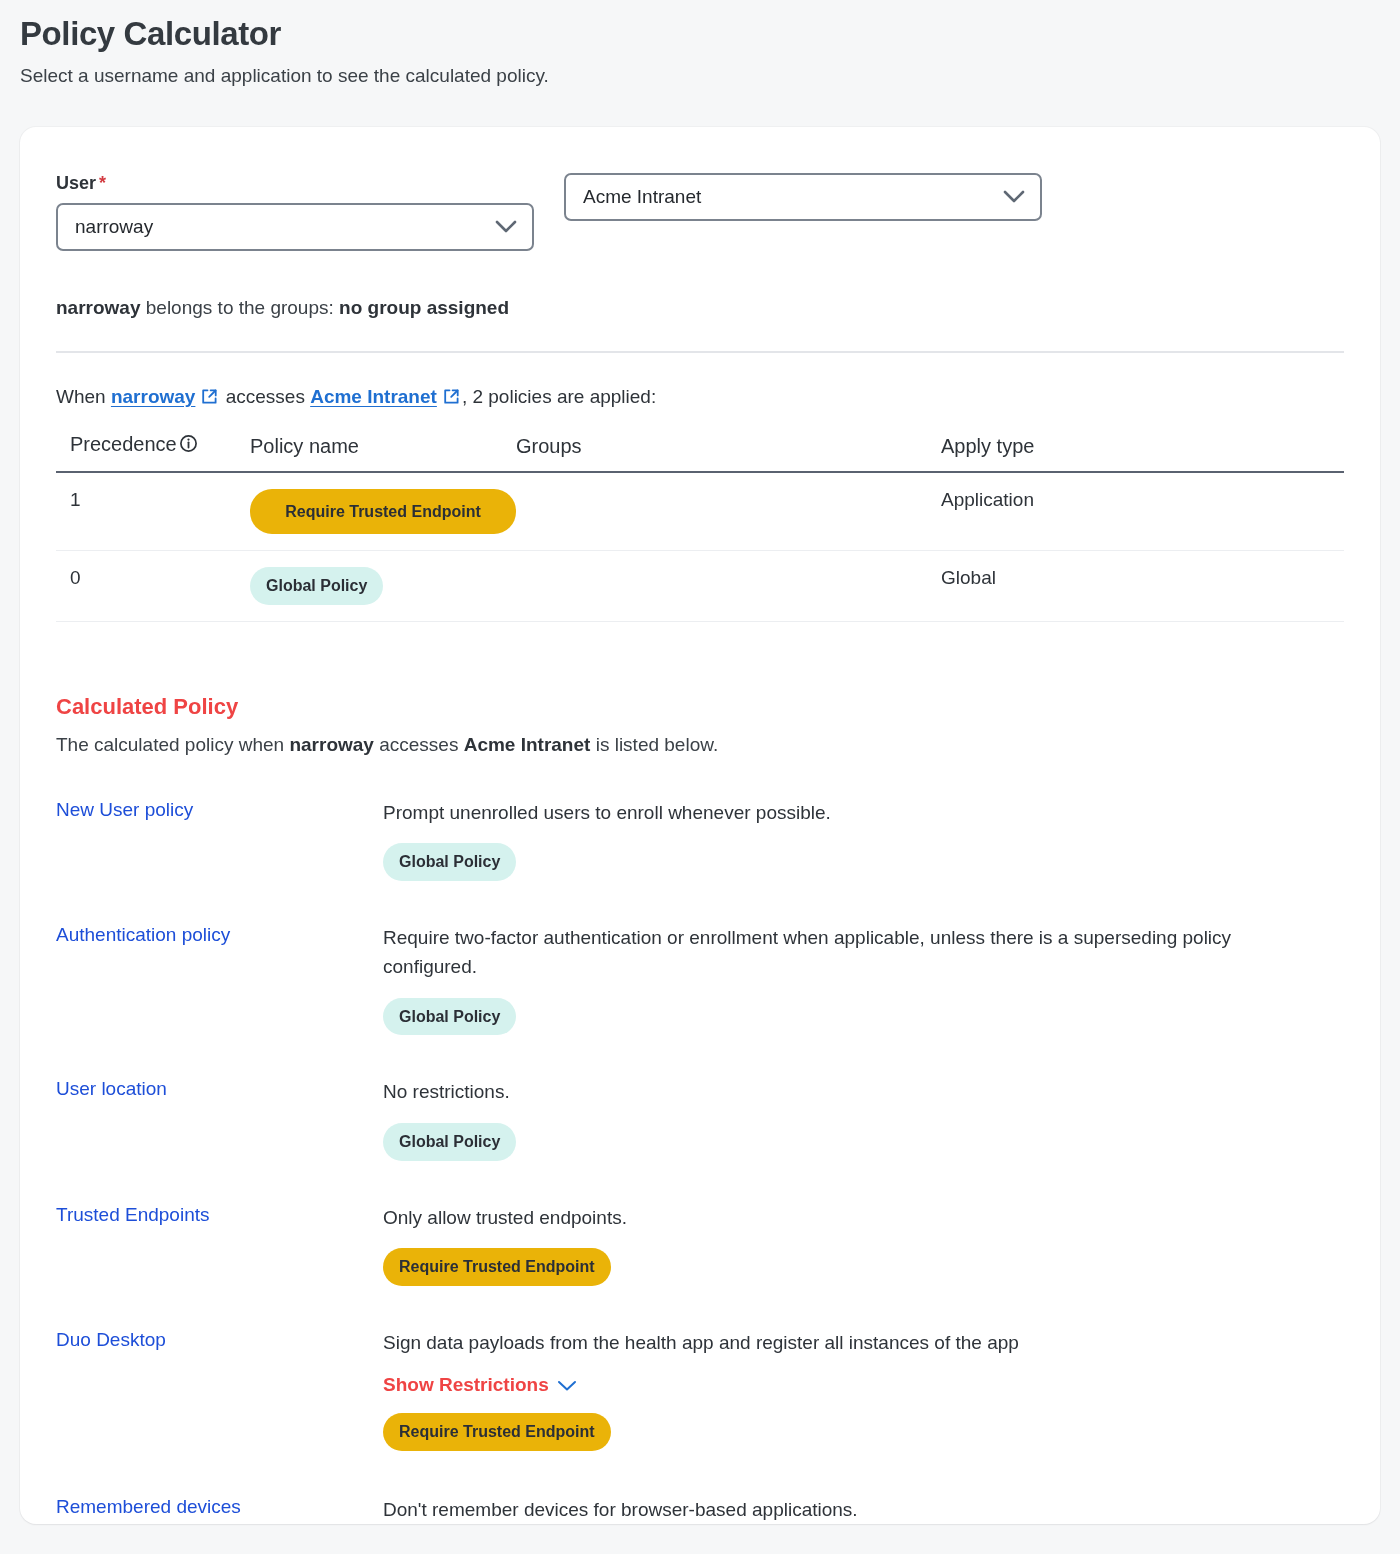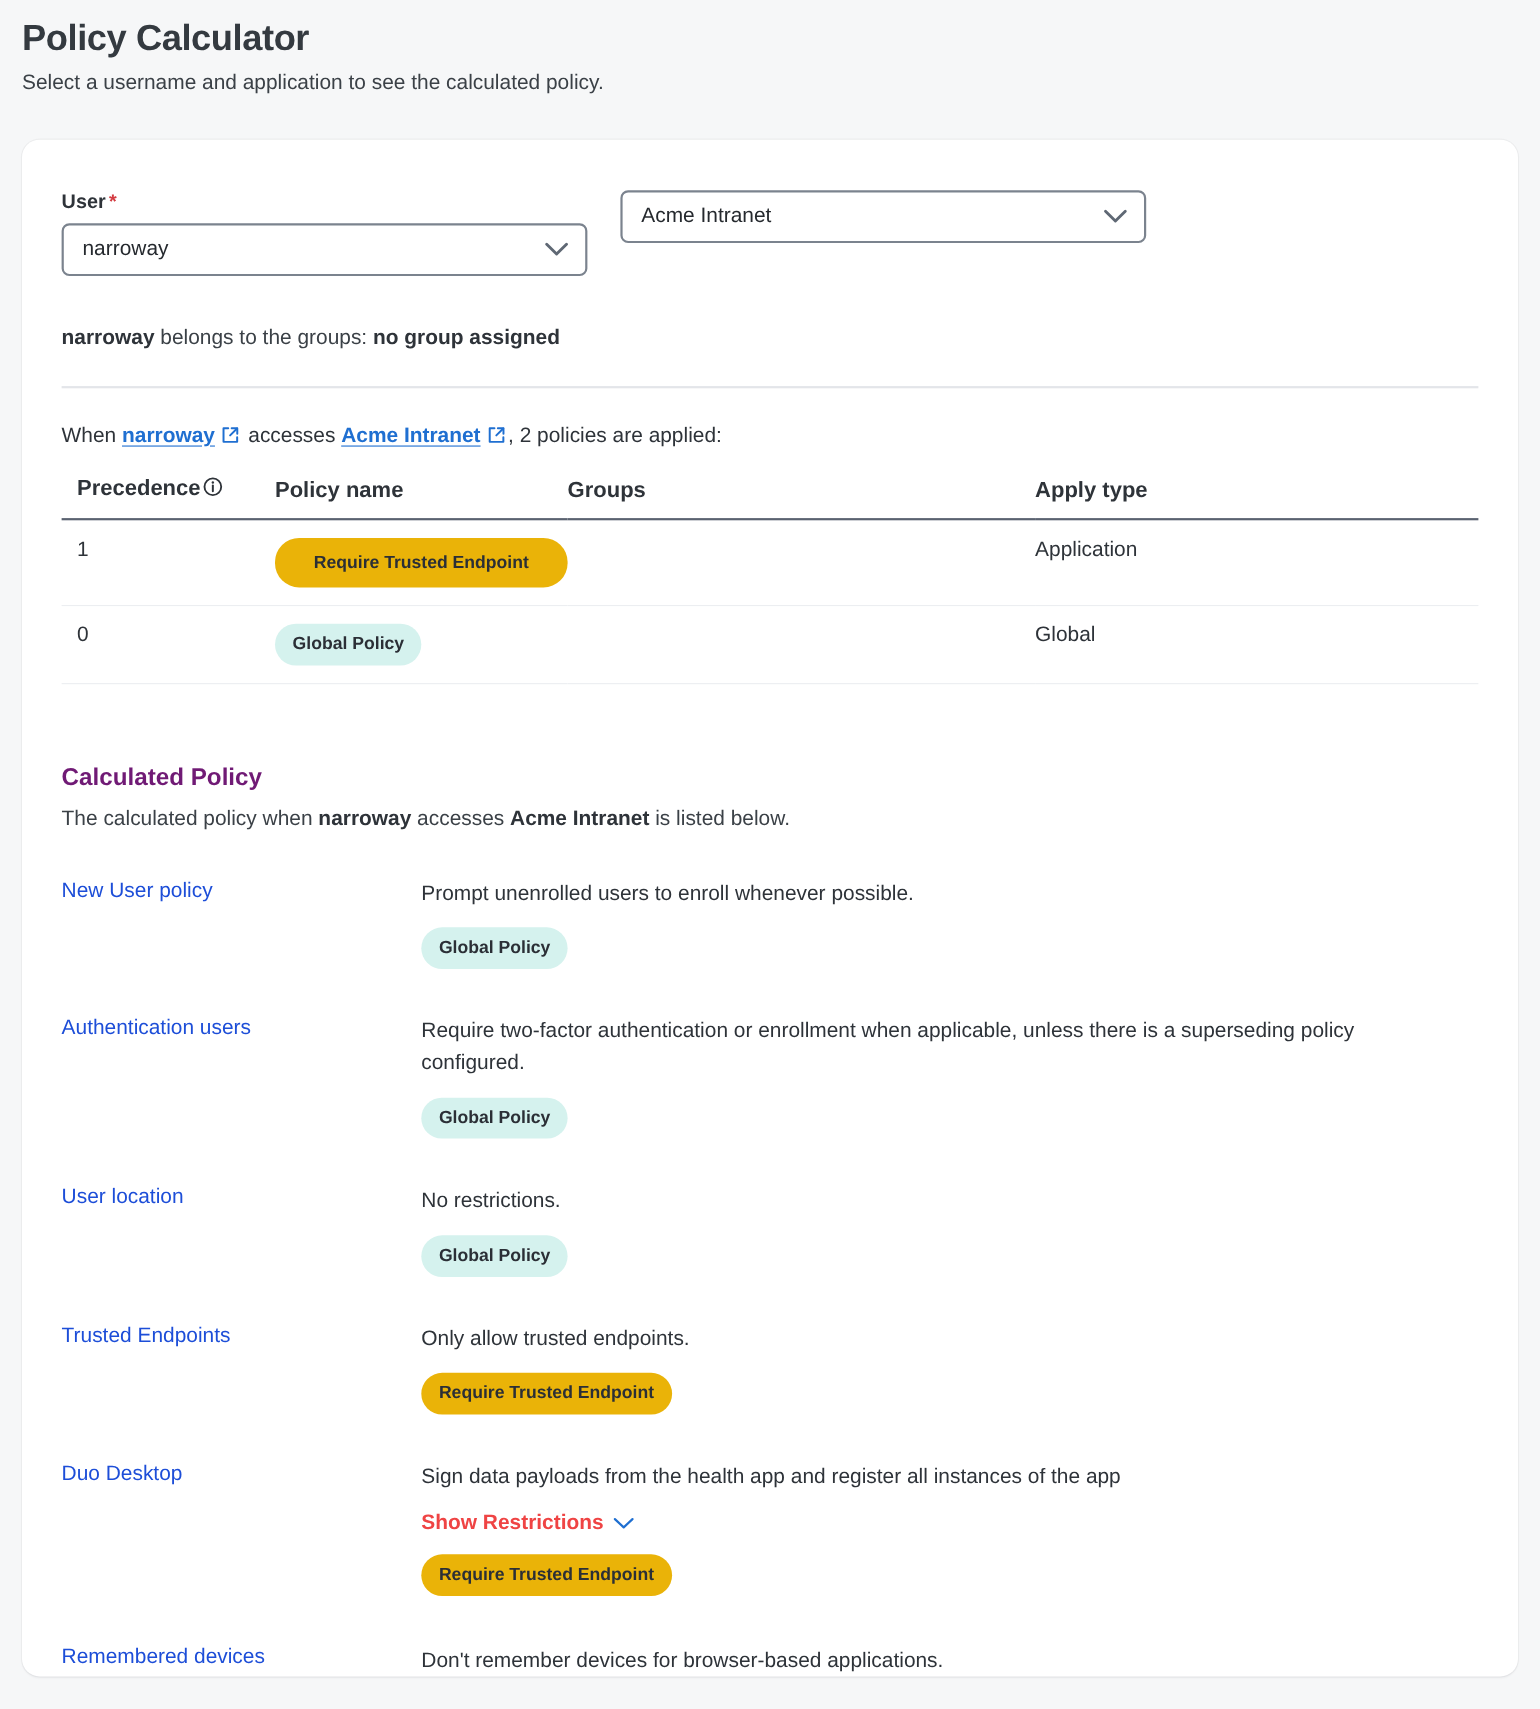--- a/index.html
+++ b/index.html
@@ -122,21 +122,21 @@
 
   
   .ptable {
     width: 1288px;
     border-collapse: collapse;
     margin-top: 22px;
   }
   .ptable th {
     text-align: left;
     font-size: 20px;
-    font-weight: bold;
+    font-weight: normal;
     color: #2e3339;
     padding: 0 0 13px 0;
     border-bottom: 2px solid #5a6270;
     vertical-align: bottom;
   }
   .ptable th.c-prec { width: 180px; padding-left: 14px; }
   .ptable th.c-name { width: 265px; }
   .ptable th.c-grp  { width: 425px; }
   .ptable th.c-type { }
   .ptable td {
@@ -166,21 +166,21 @@
   .badge-wrap-2 {
     width: 234px;
     border-radius: 22px;
     padding: 12px 16px;
   }
 
   
   .calc-head {
     font-size: 22px;
     font-weight: bold;
-    color: #701a75;
+    color: #ef4444;
     margin-top: 72px;
   }
   .calc-sub {
     font-size: 19px;
     color: #3b4147;
     margin-top: 14px;
   }
   .calc-sub b { font-weight: bold; color: #2e3339; }
 
   .policy-item {
@@ -310,21 +310,21 @@
       <div class="policy-label">New User policy</div>
       <div class="policy-body">
         <div class="policy-desc">Prompt unenrolled users to enroll whenever possible.</div>
         <div class="policy-badges">
           <span class="badge badge-teal">Global Policy</span>
         </div>
       </div>
     </div>
 
     <div class="policy-item">
-      <div class="policy-label">Authentication users</div>
+      <div class="policy-label">Authentication policy</div>
       <div class="policy-body">
         <div class="policy-desc">Require two‑factor authentication or enrollment when applicable, unless there is a superseding policy configured.</div>
         <div class="policy-badges">
           <span class="badge badge-teal">Global Policy</span>
         </div>
       </div>
     </div>
 
     <div class="policy-item">
       <div class="policy-label">User location</div>

